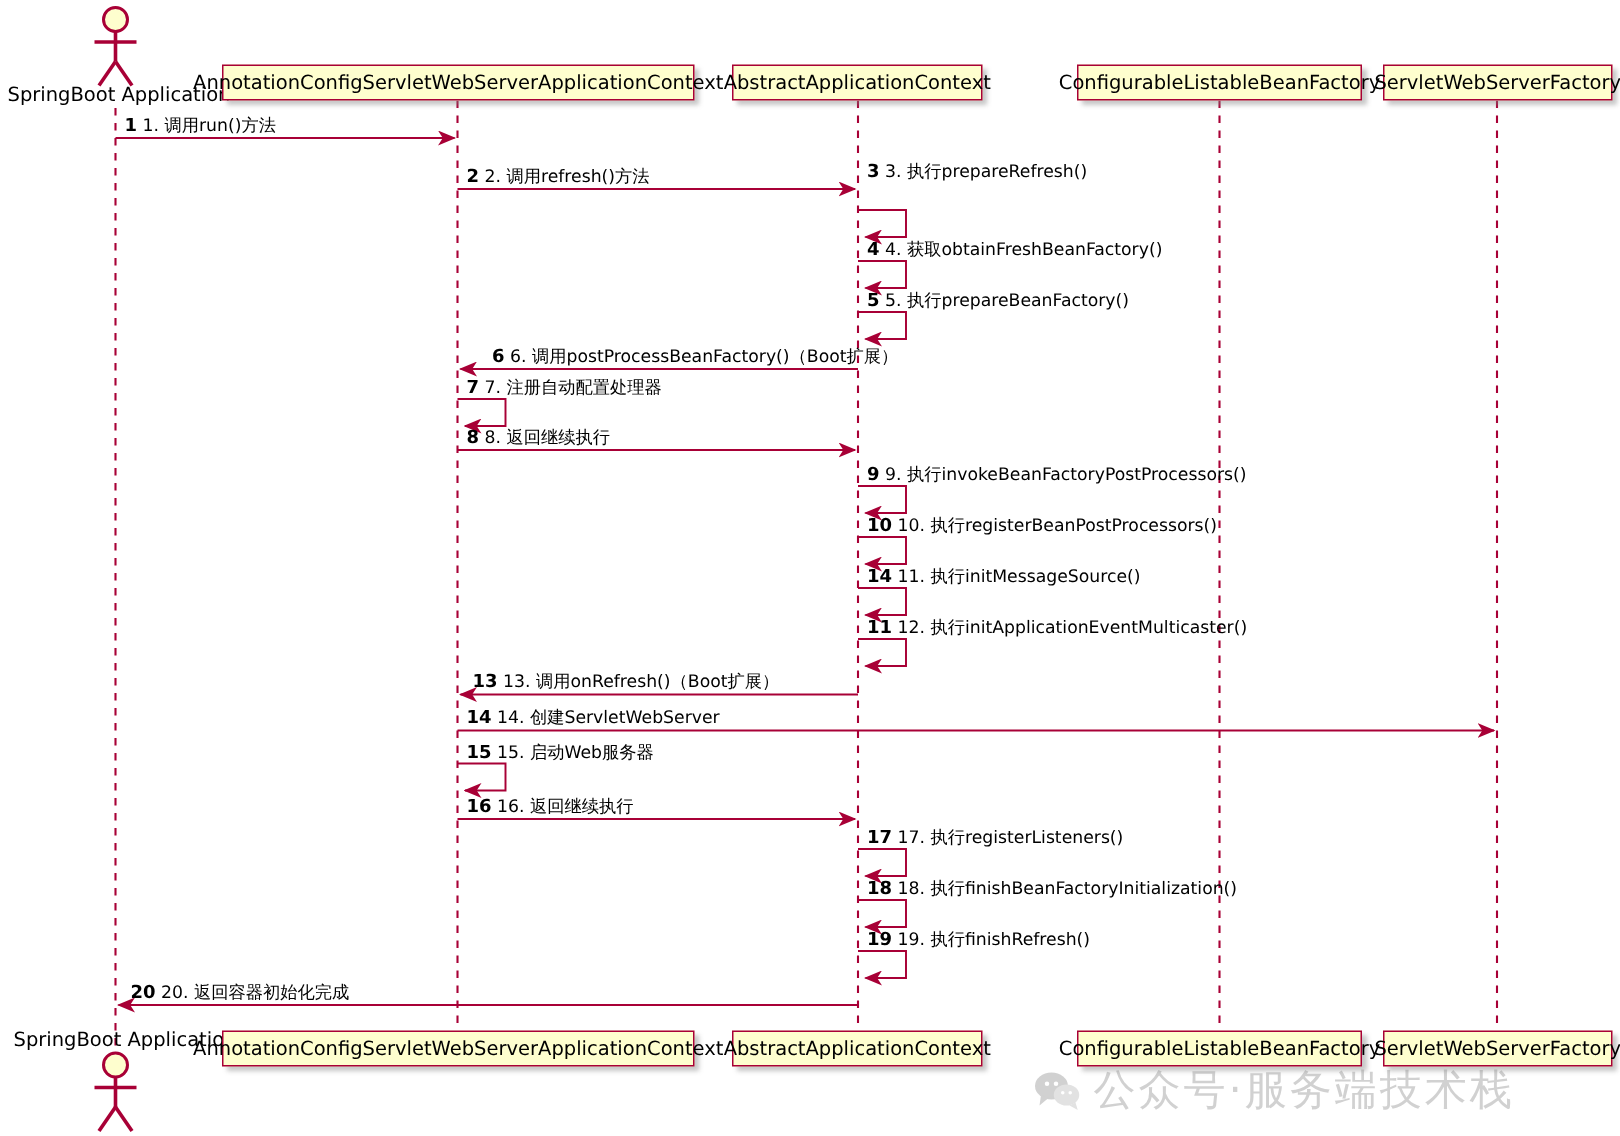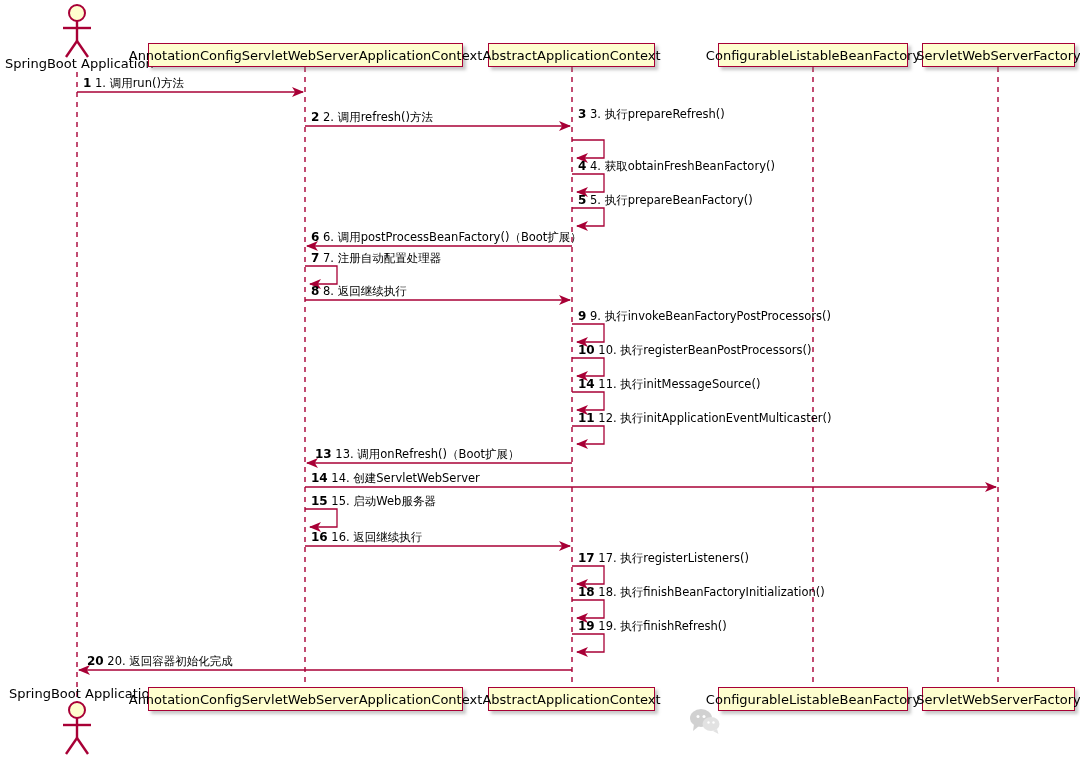--- a/index.html
+++ b/index.html
@@ -193,21 +193,21 @@
         <span>ServletWebServerFactory</span>
       </div>
       <div class="pbox" style="left: 922px; top: 687px; width: 153px; height: 24px;">
         <span>ServletWebServerFactory</span>
       </div>
       <div class="msg-label" style="left: 83px; top: 77px;"><span class="seq">1</span> <span>1. 调用run()方法</span></div>
       <div class="msg-label" style="left: 311px; top: 111px;"><span class="seq">2</span> <span>2. 调用refresh()方法</span></div>
       <div class="msg-label" style="left: 578px; top: 108px;"><span class="seq">3</span> <span>3. 执行prepareRefresh()</span></div>
       <div class="msg-label" style="left: 578px; top: 160px;"><span class="seq">4</span> <span>4. 获取obtainFreshBeanFactory()</span></div>
       <div class="msg-label" style="left: 578px; top: 194px;"><span class="seq">5</span> <span>5. 执行prepareBeanFactory()</span></div>
-      <div class="msg-label" style="left: 311px; top: 231px;"><span class="seq">6</span> <span>6. 调用postProcessBeanFactory()（Boot扩展）</span></div>
+      <div class="msg-label" style="left: 328px; top: 231px;"><span class="seq">6</span> <span>6. 调用postProcessBeanFactory()（Boot扩展）</span></div>
       <div class="msg-label" style="left: 311px; top: 252px;"><span class="seq">7</span> <span>7. 注册自动配置处理器</span></div>
       <div class="msg-label" style="left: 311px; top: 285px;"><span class="seq">8</span> <span>8. 返回继续执行</span></div>
       <div class="msg-label" style="left: 578px; top: 310px;"><span class="seq">9</span> <span>9. 执行invokeBeanFactoryPostProcessors()</span></div>
       <div class="msg-label" style="left: 578px; top: 344px;"><span class="seq">10</span> <span>10. 执行registerBeanPostProcessors()</span></div>
       <div class="msg-label" style="left: 578px; top: 378px;"><span class="seq">14</span> <span>11. 执行initMessageSource()</span></div>
       <div class="msg-label" style="left: 578px; top: 412px;"><span class="seq">11</span> <span>12. 执行initApplicationEventMulticaster()</span></div>
       <div class="msg-label" style="left: 315px; top: 448px;"><span class="seq">13</span> <span>13. 调用onRefresh()（Boot扩展）</span></div>
       <div class="msg-label" style="left: 311px; top: 472px;"><span class="seq">14</span> <span>14. 创建ServletWebServer</span></div>
       <div class="msg-label" style="left: 311px; top: 495px;"><span class="seq">15</span> <span>15. 启动Web服务器</span></div>
       <div class="msg-label" style="left: 311px; top: 531px;"><span class="seq">16</span> <span>16. 返回继续执行</span></div>
@@ -223,15 +223,16 @@
         <ellipse cx="11" cy="10" rx="11" ry="9" fill="#9a9a9a"></ellipse>
         <path d="M4,16 L3,23 L9,18 Z" fill="#9a9a9a"></path>
         <ellipse cx="21" cy="16" rx="8.5" ry="7" fill="#bfbfbf"></ellipse>
         <path d="M27,21 L28.5,26 L23,23 Z" fill="#bfbfbf"></path>
         <circle cx="8" cy="8.5" r="1.5" fill="#ffffff"></circle>
         <circle cx="14" cy="8.5" r="1.5" fill="#ffffff"></circle>
         <circle cx="18.5" cy="14.5" r="1.2" fill="#ffffff"></circle>
         <circle cx="23.5" cy="14.5" r="1.2" fill="#ffffff"></circle>
       </svg>
     </div>
+    <div class="wm-text">公众号·服务端技术栈</div>
   </div>
 
 </div>
 
 </body></html>

